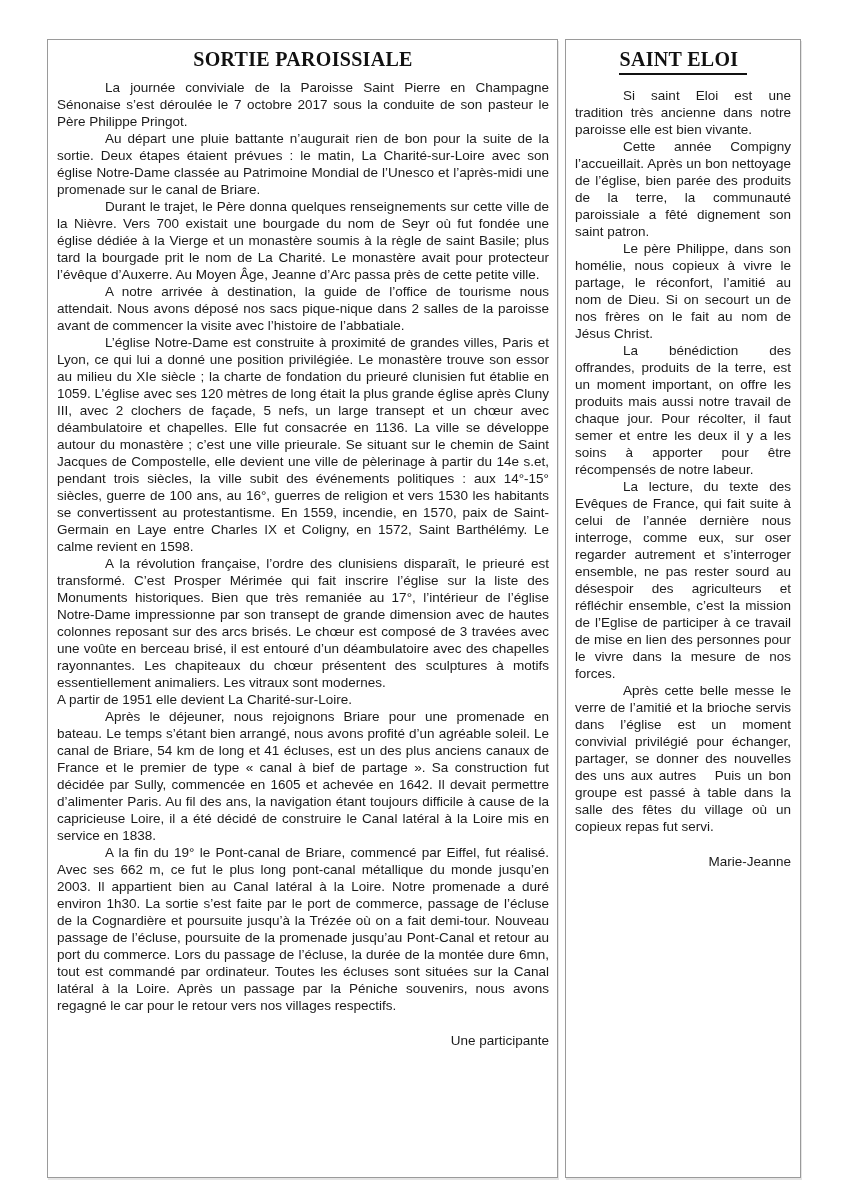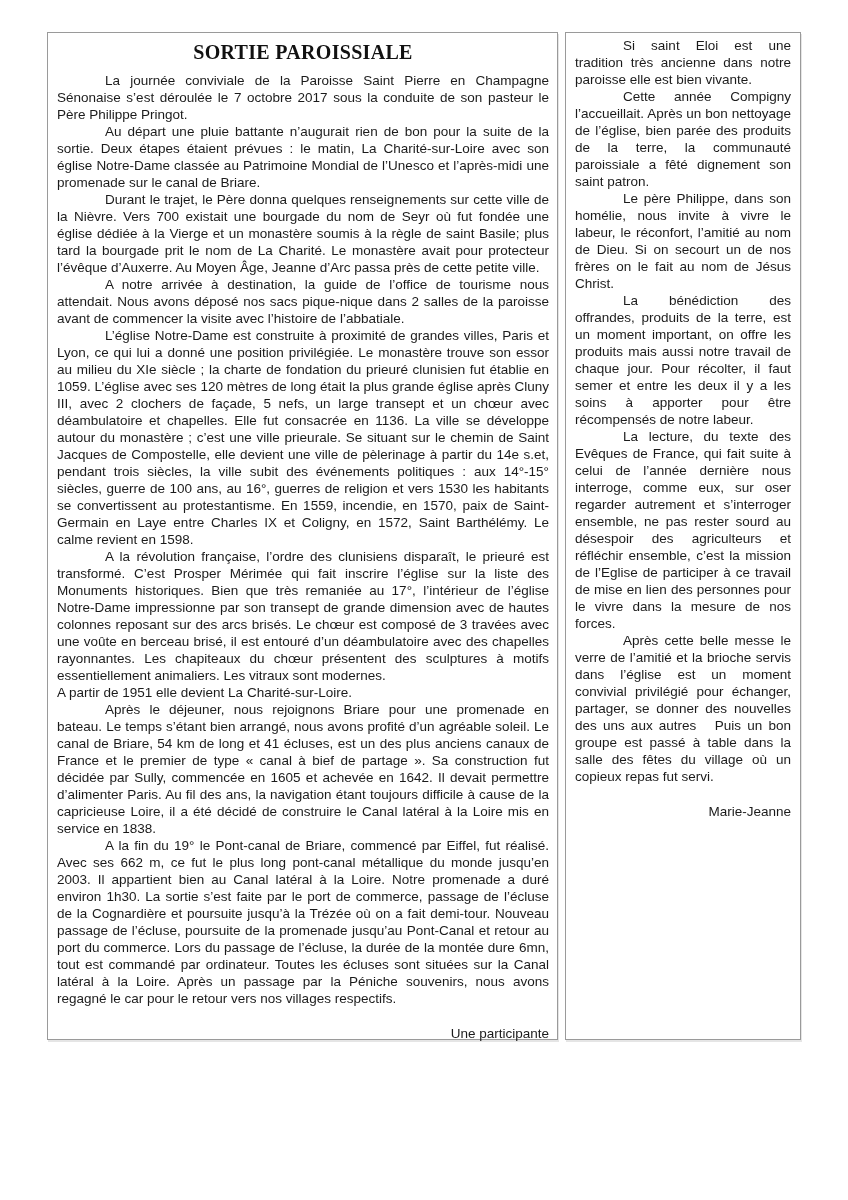--- a/index.html
+++ b/index.html
@@ -11,22 +11,22 @@
     position: relative;
     width: 848px;
     height: 1200px;
     background: #ffffff;
     font-family: "Liberation Sans", sans-serif;
     color: #1b1b1b;
     overflow: hidden;
   }
   .box {
     position: absolute;
-    top: 32px;
-    height: 1008px;
+    top: 39px;
+    height: 1139px;
     background: #ffffff;
     border: 1px solid #9a9a9a;
     box-sizing: border-box;
     box-shadow: 1px 2px 0 rgba(0,0,0,0.10);
   }
   .box-left {
     left: 47px;
     width: 511px;
     padding: 4px 8px 0 9px;
   }
@@ -83,22 +83,23 @@
     <p>A notre arrivée à destination, la guide de l’office de tourisme nous attendait. Nous avons déposé nos sacs pique-nique dans 2 salles de la paroisse avant de commencer la visite avec l’histoire de l’abbatiale.</p>
     <p>L’église Notre-Dame est construite à proximité de grandes villes, Paris et Lyon, ce qui lui a donné une position privilégiée. Le monastère trouve son essor au milieu du XIe siècle ; la charte de fondation du prieuré clunisien fut établie en 1059. L’église avec ses 120 mètres de long était la plus grande église après Cluny III, avec 2 clochers de façade, 5 nefs, un large transept et un chœur avec déambulatoire et chapelles. Elle fut consacrée en 1136. La ville se développe autour du monastère ; c’est une ville prieurale. Se situant sur le chemin de Saint Jacques de Compostelle, elle devient une ville de pèlerinage à partir du 14e s.et, pendant trois siècles, la ville subit des événements politiques : aux 14°-15° siècles, guerre de 100 ans, au 16°, guerres de religion et vers 1530 les habitants se convertissent au protestantisme. En 1559, incendie, en 1570, paix de Saint-Germain en Laye entre Charles IX et Coligny, en 1572, Saint Barthélémy. Le calme revient en 1598.</p>
     <p>A la révolution française, l’ordre des clunisiens disparaît, le prieuré est transformé. C’est Prosper Mérimée qui fait inscrire l’église sur la liste des Monuments historiques. Bien que très remaniée au 17°, l’intérieur de l’église Notre-Dame impressionne par son transept de grande dimension avec de hautes colonnes reposant sur des arcs brisés. Le chœur est composé de 3 travées avec une voûte en berceau brisé, il est entouré d’un déambulatoire avec des chapelles rayonnantes. Les chapiteaux du chœur présentent des sculptures à motifs essentiellement animaliers. Les vitraux sont modernes.</p>
     <p class="ni">A partir de 1951 elle devient La Charité-sur-Loire.</p>
     <p>Après le déjeuner, nous rejoignons Briare pour une promenade en bateau. Le temps s’étant bien arrangé, nous avons profité d’un agréable soleil. Le canal de Briare, 54 km de long et 41 écluses,  est un des plus anciens canaux de France et le premier de type « canal à bief de partage ». Sa construction fut décidée par Sully, commencée en 1605 et achevée en 1642.  Il devait permettre d’alimenter Paris. Au fil des ans, la navigation étant toujours difficile à cause de la capricieuse Loire, il a été décidé de construire le Canal latéral à la Loire mis en service en 1838.</p>
     <p>A la fin du 19° le Pont-canal de Briare, commencé par Eiffel, fut réalisé. Avec ses 662 m, ce fut le plus long pont-canal métallique du monde jusqu’en 2003. Il appartient bien au Canal latéral à la Loire. Notre promenade a duré environ 1h30. La sortie s’est faite par le port de commerce, passage de l’écluse de la Cognardière et poursuite jusqu’à la Trézée où on a fait demi-tour. Nouveau passage de l’écluse, poursuite de la promenade jusqu’au Pont-Canal et retour au port du commerce.  Lors du passage de l’écluse, la durée de la montée dure 6mn, tout est commandé par ordinateur. Toutes les écluses sont situées sur la Canal latéral à la Loire.  Après un passage par la Péniche souvenirs, nous avons regagné le car pour le retour vers nos villages respectifs.</p>
     <div class="signature">Une participante</div>
   </section>
 
   <section class="box box-right">
+    <h1 class="article-title"><span class="underlined">SAINT ELOI</span></h1>
     <p>Si saint Eloi est une tradition très ancienne dans notre paroisse elle est bien vivante.</p>
     <p>Cette année Compigny l’accueillait. Après un bon nettoyage de l’église, bien parée des produits de la terre, la communauté paroissiale a fêté dignement son saint patron.</p>
-    <p>Le père Philippe, dans son homélie, nous invite à vivre le labeur, le réconfort, l’amitié au nom de Dieu. Si on secourt un de nos frères on le fait au nom de Jésus Christ.</p>
+    <p>Le père Philippe, dans son homélie, nous copieux à vivre le partage, le réconfort, l’amitié au nom de Dieu. Si on secourt un de nos frères on le fait au nom de Jésus Christ.</p>
     <p>La bénédiction des offrandes, produits de la terre, est un moment important, on offre les produits mais aussi notre travail de chaque jour. Pour récolter, il faut semer et entre les deux il y a les soins à apporter pour être récompensés de notre labeur.</p>
     <p>La lecture, du texte des Evêques de France, qui fait suite à celui de l’année dernière nous interroge, comme eux, sur oser regarder autrement et s’interroger ensemble, ne pas rester sourd au désespoir des agriculteurs et réfléchir ensemble, c’est la mission de l’Eglise de participer à ce travail de mise en lien des personnes pour le vivre dans la mesure de nos forces.</p>
     <p>Après cette belle messe le verre de l’amitié et la brioche servis dans l’église est un moment convivial privilégié pour échanger, partager, se donner des nouvelles des uns aux autres &nbsp; Puis un bon groupe est passé à table dans la salle des fêtes du village où un copieux repas fut servi.</p>
     <div class="signature">Marie-Jeanne</div>
   </section>
 
 </div>
 
 </body></html>

